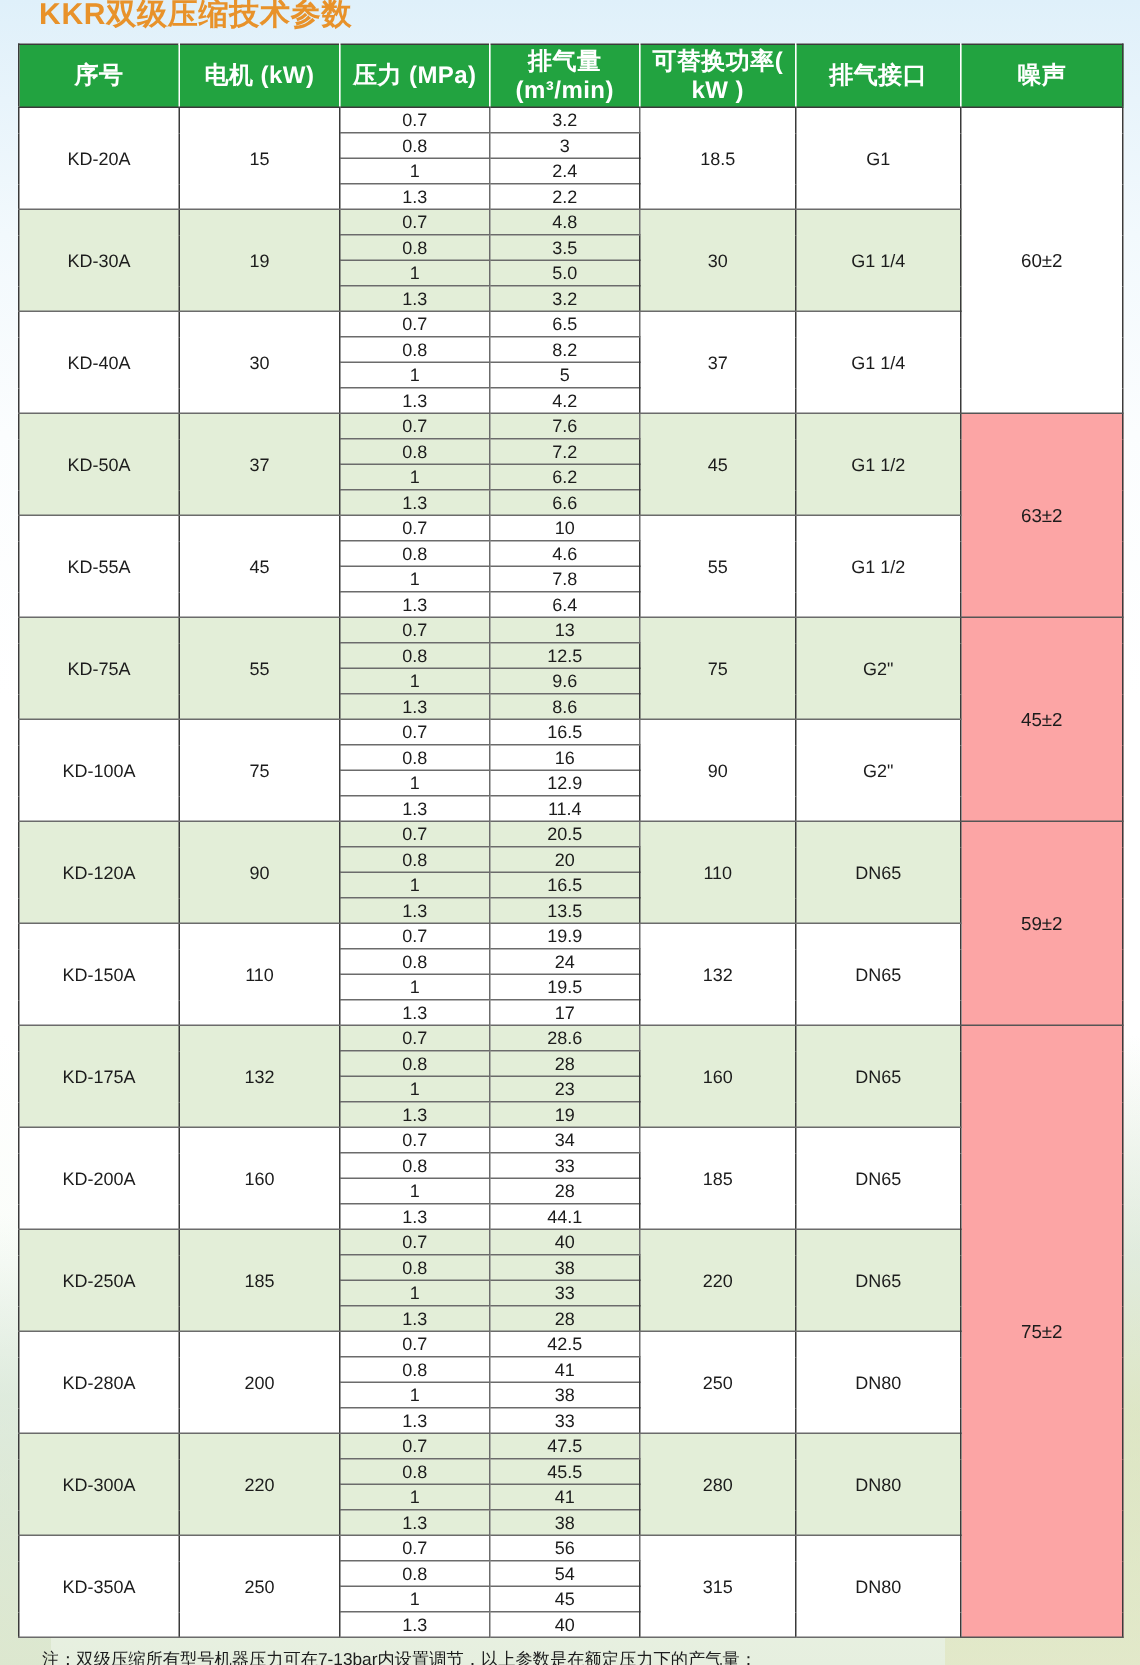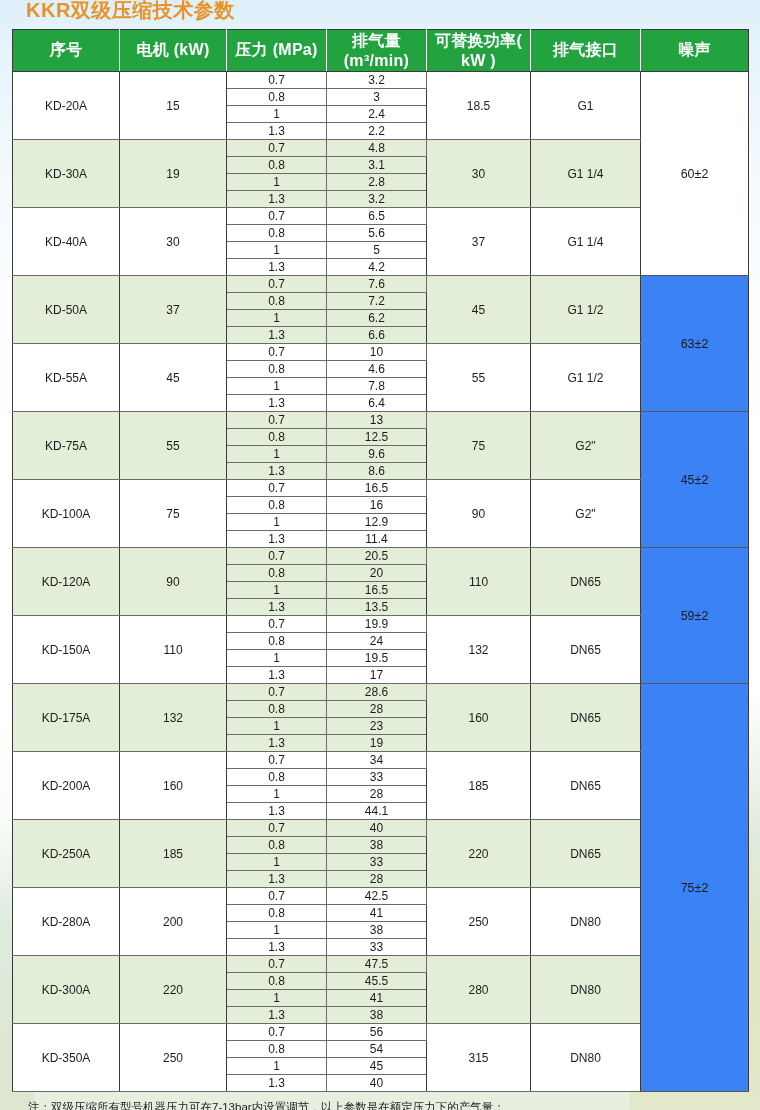--- a/index.html
+++ b/index.html
@@ -111,21 +111,21 @@
   tbody td.power,
   tbody td.outlet {
     border-left: 1px solid #3a3a3a;
     border-right: 1px solid #3a3a3a;
   }
   tbody td.noise {
     border-left: 1px solid #3a3a3a;
     border-right: 1px solid #3a3a3a;
     border-top: 1px solid #555;
     border-bottom: 1px solid #555;
-    background: #3b82f6;
+    background: #fca5a5;
     font-size: 12.5px;
   }
   tr.band-a td { background: #ffffff; }
   tr.band-b td.model,
   tr.band-b td.motor,
   tr.band-b td.power,
   tr.band-b td.outlet,
   tr.band-b td.press,
   tr.band-b td.flow { background: #e3eed8; }
 
@@ -200,41 +200,41 @@
         <tr class="band-b grp-top">
           <td class="model" rowspan="4">KD-30A</td>
           <td class="motor" rowspan="4">19</td>
           <td class="press">0.7</td>
           <td class="flow">4.8</td>
           <td class="power" rowspan="4">30</td>
           <td class="outlet" rowspan="4">G1 1/4</td>
         </tr>
         <tr class="band-b">
           <td class="press">0.8</td>
-          <td class="flow">3.1</td>
-        </tr>
-        <tr class="band-b">
-          <td class="press">1</td>
-          <td class="flow">2.8</td>
+          <td class="flow">3.5</td>
+        </tr>
+        <tr class="band-b">
+          <td class="press">1</td>
+          <td class="flow">5.0</td>
         </tr>
         <tr class="band-b grp-bot">
           <td class="press">1.3</td>
           <td class="flow">3.2</td>
         </tr>
         <tr class="band-a grp-top">
           <td class="model" rowspan="4">KD-40A</td>
           <td class="motor" rowspan="4">30</td>
           <td class="press">0.7</td>
           <td class="flow">6.5</td>
           <td class="power" rowspan="4">37</td>
           <td class="outlet" rowspan="4">G1 1/4</td>
         </tr>
         <tr class="band-a">
           <td class="press">0.8</td>
-          <td class="flow">5.6</td>
+          <td class="flow">8.2</td>
         </tr>
         <tr class="band-a">
           <td class="press">1</td>
           <td class="flow">5</td>
         </tr>
         <tr class="band-a grp-bot">
           <td class="press">1.3</td>
           <td class="flow">4.2</td>
         </tr>
         <tr class="band-b grp-top">

